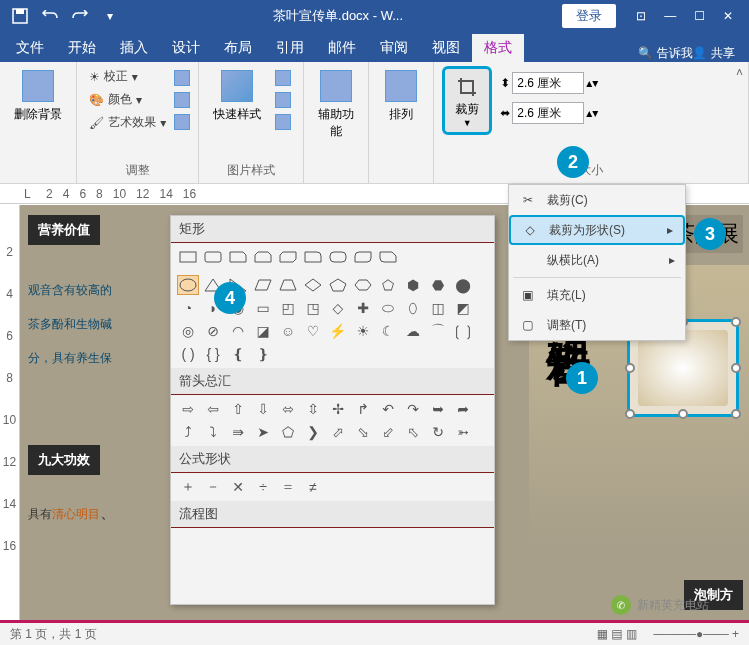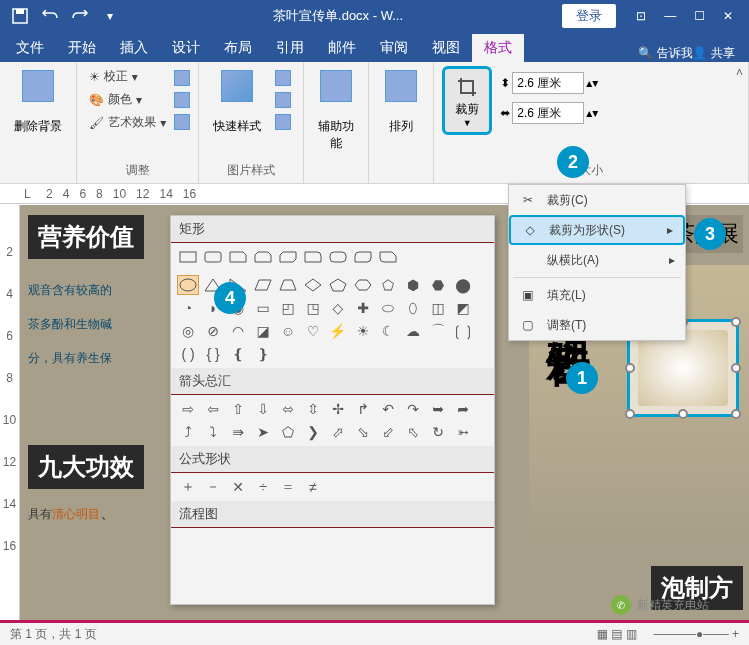--- a/index.html
+++ b/index.html
@@ -11,21 +11,21 @@
 .login-btn{background:#fff;color:#2b579a;padding:3px 14px;border-radius:2px;font-size:13px;margin:0 10px}
 .win-btns{display:flex;gap:18px;padding:0 10px}
 .menubar{height:30px;background:#2b579a;display:flex;align-items:flex-end;padding:0 4px;color:#fff}
 .menu-tab{padding:5px 12px;font-size:14px;cursor:pointer}
 .menu-tab.active{background:#f3f3f3;color:#a21caf}
 .menu-right{margin-left:auto;display:flex;gap:0;padding-right:10px;font-size:13px}
 .ribbon{height:122px;background:#f3f3f3;border-bottom:1px solid #d4d4d4;display:flex;position:relative}
 .rgroup{border-right:1px solid #d4d4d4;padding:4px 8px 2px;display:flex;flex-direction:column}
 .rgroup-body{flex:1;display:flex;align-items:flex-start;gap:4px}
 .rgroup-label{text-align:center;font-size:12px;color:#666;padding-bottom:2px}
-.big-btn{display:flex;flex-direction:column;align-items:center;justify-content:center;padding:4px 6px;gap:16px;min-width:48px}
+.big-btn{display:flex;flex-direction:column;align-items:center;justify-content:center;padding:4px 6px;gap:4px;min-width:48px}
 .sm-row{display:flex;align-items:center;gap:4px;padding:2px 4px;font-size:12px;color:#444}
 .col-stack{display:flex;flex-direction:column;gap:2px}
 .icon-box{width:32px;height:32px;background:#8faadc;border:1px solid #5b9bd5}
 .icon-sm{width:16px;height:16px;background:#8faadc;border:1px solid #5b9bd5;display:inline-block}
 .gallery{display:flex;gap:2px;align-items:center}
 .crop-btn{border:3px solid #00a0d2;border-radius:6px;background:#e6e6e6;padding:4px 8px;display:flex;flex-direction:column;align-items:center;position:relative}
 .dim-input{width:72px;height:22px;border:1px solid #abadb3;background:#fff;padding:0 4px;display:flex;align-items:center;font-size:12px}
 .crop-menu{position:absolute;top:184px;left:508px;width:178px;background:#f3f3f3;border:1px solid #c6c6c6;box-shadow:2px 2px 6px rgba(0,0,0,0.2);z-index:50}
 .cm-item{height:30px;display:flex;align-items:center;padding:0 10px;gap:10px;font-size:13px;color:#444}
 .cm-item:hover,.cm-item.hl{background:#cde6f7;border:2px solid #00a0d2;border-radius:4px}
@@ -33,21 +33,21 @@
 .shapes-panel{position:absolute;top:215px;left:170px;width:325px;height:390px;background:#f3f3f3;border:1px solid #c6c6c6;box-shadow:2px 2px 6px rgba(0,0,0,0.3);z-index:40;overflow:hidden}
 .sp-cat{padding:4px 8px;background:#e8e8e8;font-size:13px;color:#444;border-bottom:1px solid #7f1d1d}
 .sp-grid{display:flex;flex-wrap:wrap;padding:4px 6px;gap:3px}
 .sp-shape{width:22px;height:20px;display:flex;align-items:center;justify-content:center;color:#555;font-size:14px;border:1px solid transparent}
 .sp-shape.sel{background:#f8d8a8;border:1px solid #d69b47}
 .sp-shape svg{width:18px;height:16px}
 .ruler{height:20px;background:#fff;border-bottom:1px solid #ccc;display:flex;align-items:center;font-size:9px;color:#666;padding-left:24px;gap:10px}
 .ruler-v{position:absolute;left:0;top:205px;width:20px;bottom:25px;background:#fff;border-right:1px solid #ccc;display:flex;flex-direction:column;align-items:center;gap:28px;padding-top:40px;font-size:9px;color:#666}
 .doc-area{position:absolute;top:205px;left:20px;right:0;bottom:25px;background:#a89f8a;overflow:hidden}
 .doc-text{position:absolute;left:8px;top:68px;font-size:16px;color:#0c4a6e;line-height:34px}
-.doc-brush{background:#2a2a2a;color:#fff;padding:6px 10px;font-size:24px;font-family:"STKaiti",serif;display:inline-block;font-weight:bold}
+.doc-brush{background:#2a2a2a;color:#fff;padding:6px 10px;font-size:13px;font-family:"STKaiti",serif;display:inline-block;font-weight:bold}
 .sel-img{position:absolute;right:10px;top:114px;width:112px;height:98px;background:#e8e0d0;border:3px solid #00a0d2;border-radius:8px}
 .sel-handle{position:absolute;width:10px;height:10px;background:#fff;border:2px solid #888;border-radius:50%}
 .callout{position:absolute;width:32px;height:32px;background:#0095c7;border-radius:50%;color:#fff;display:flex;align-items:center;justify-content:center;font-size:18px;font-weight:bold;z-index:100}
 .statusbar{position:absolute;bottom:0;left:0;right:0;height:25px;background:#f3f3f3;border-top:3px solid #be185d;display:flex;align-items:center;padding:0 10px;font-size:12px;color:#666;gap:16px}
 .watermark{position:absolute;bottom:30px;right:40px;color:#888;font-size:13px;z-index:200;display:flex;align-items:center;gap:6px}
 </style>
 </head>
 <body>
 
 <div class="titlebar">

